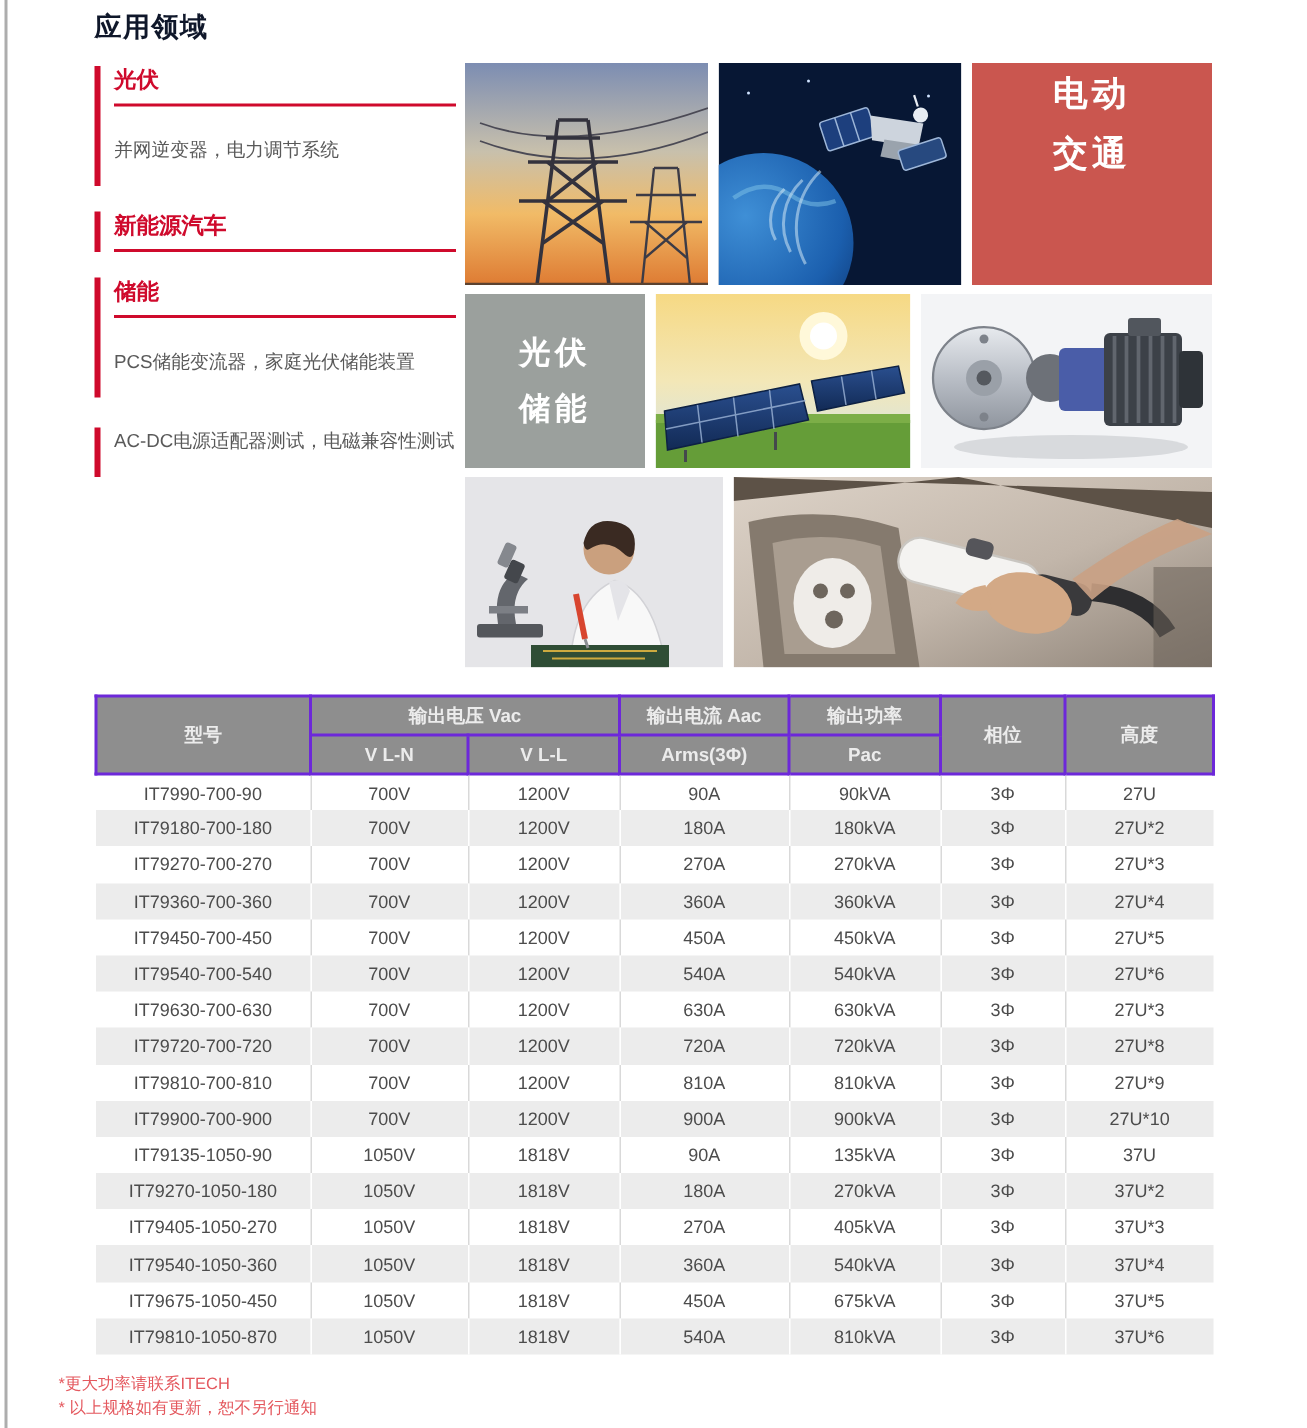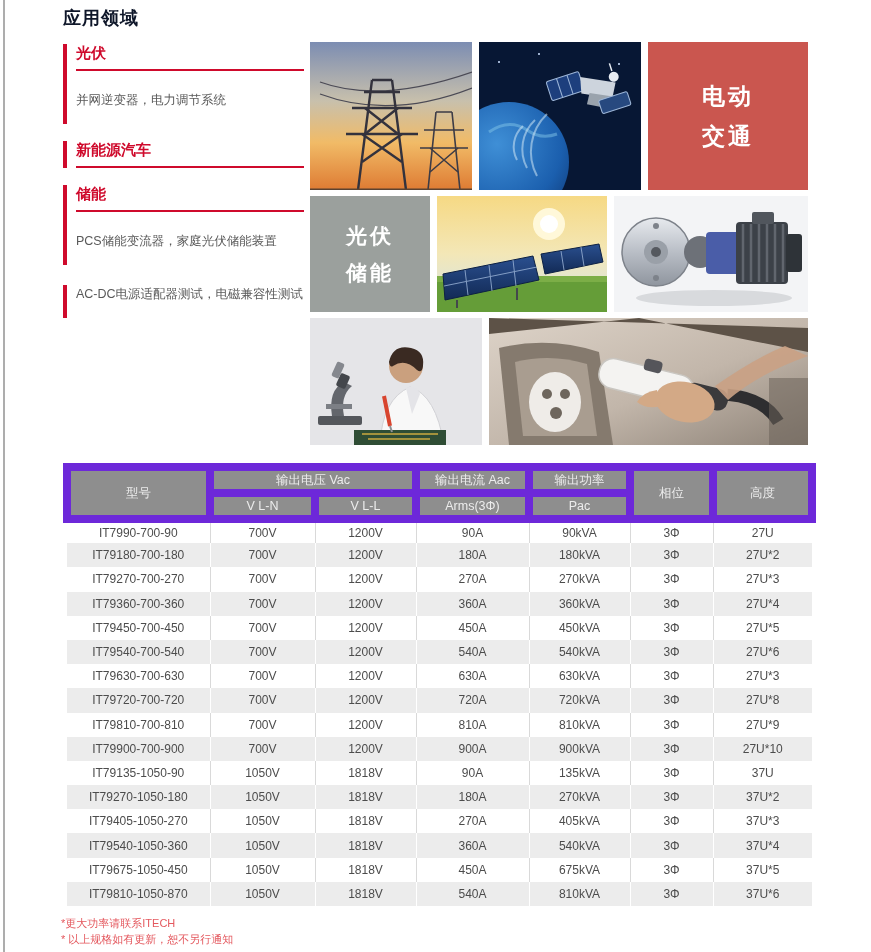--- a/index.html
+++ b/index.html
@@ -35,49 +35,49 @@
     margin-top: 20px; color: #595959; font-size: 12.5px; line-height: 18px;
     min-height: 33px;
   }
   
   .gallery { position: absolute; left: 310px; top: 42px; width: 498px; height: 403px; }
   .tile { position: absolute; overflow: hidden; }
   .tile svg { display: block; width: 100%; height: 100%; }
   .t1 { left: 0;   top: 0;   width: 162px; height: 148px; }
   .t2 { left: 169px; top: 0; width: 162px; height: 148px; }
   .t3 { left: 338px; top: 0; width: 160px; height: 148px;
-        display: flex; flex-direction: column; align-items: center; justify-content: center; }
+        display: flex; flex-direction: column; align-items: center; }
   .t4 { left: 0; top: 154px; width: 120px; height: 116px;
         display: flex; flex-direction: column; align-items: center; justify-content: center; }
   .t5 { left: 127px; top: 154px; width: 170px; height: 116px; }
   .t6 { left: 304px; top: 154px; width: 194px; height: 116px; }
   .t7 { left: 0; top: 276px; width: 172px; height: 127px; }
   .t8 { left: 179px; top: 276px; width: 319px; height: 127px; }
   .block-label {
     color: #ffffff; font-size: 23px; font-weight: bold;
     letter-spacing: 3px; line-height: 40px; text-align: center;
   }
   .t4 .block-label { font-size: 21px; line-height: 37px; }
   
   .spec-table {
     position: absolute; left: 63px; top: 463px; width: 745px;
     border-collapse: collapse; table-layout: fixed;
     font-size: 12px; text-align: center;
   }
   .spec-table th {
-    background: #8e8e8e; color: #ececec; font-weight: normal;
-    font-size: 12.5px; height: 26px; border: 8px solid #6d28d9;
+    background: #8e8e8e; color: #ececec; font-weight: bold;
+    font-size: 12.5px; height: 26px; border: 2px solid #6d28d9;
   }
   .spec-table td {
     height: 24.2px; color: #4c4c4c; padding: 0 2px;
   }
   .spec-table tbody td + td { border-left: 1px solid #d9d9d9; }
   .spec-table tbody tr:nth-child(even) td { background: #ececec; border-left-color: #ffffff; }
   
-  .footnotes { position: absolute; left: 61px; top: 915px; }
+  .footnotes { position: absolute; left: 39px; top: 915px; }
   .footnote { color: #e4585e; font-size: 11px; line-height: 16px; }
 </style>
 </head>
 <body>
 
 <div class="edge-line"></div>
 
 <div class="page-title">应用领域</div>
 
 <div class="apps">

